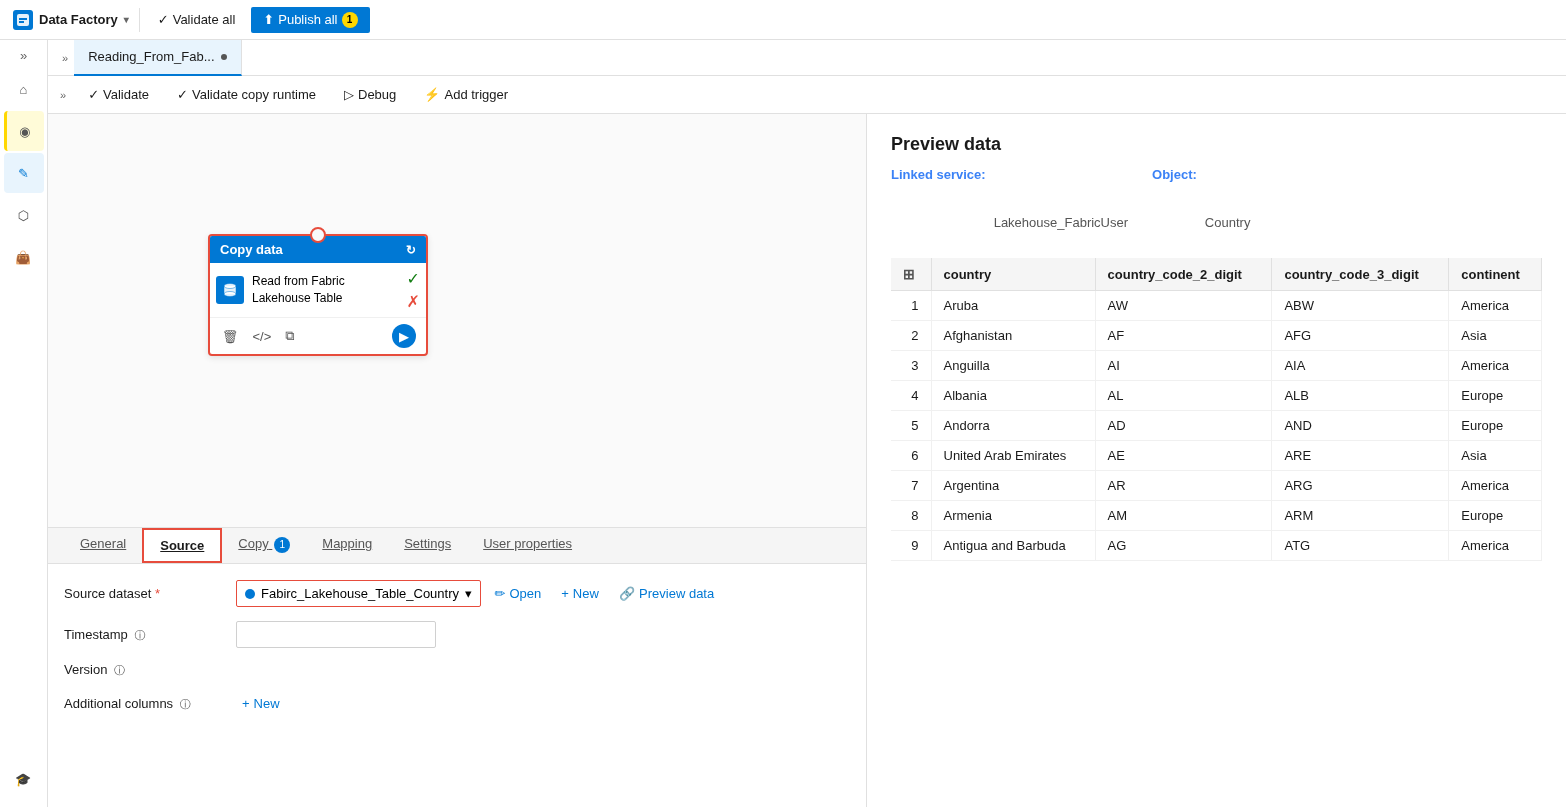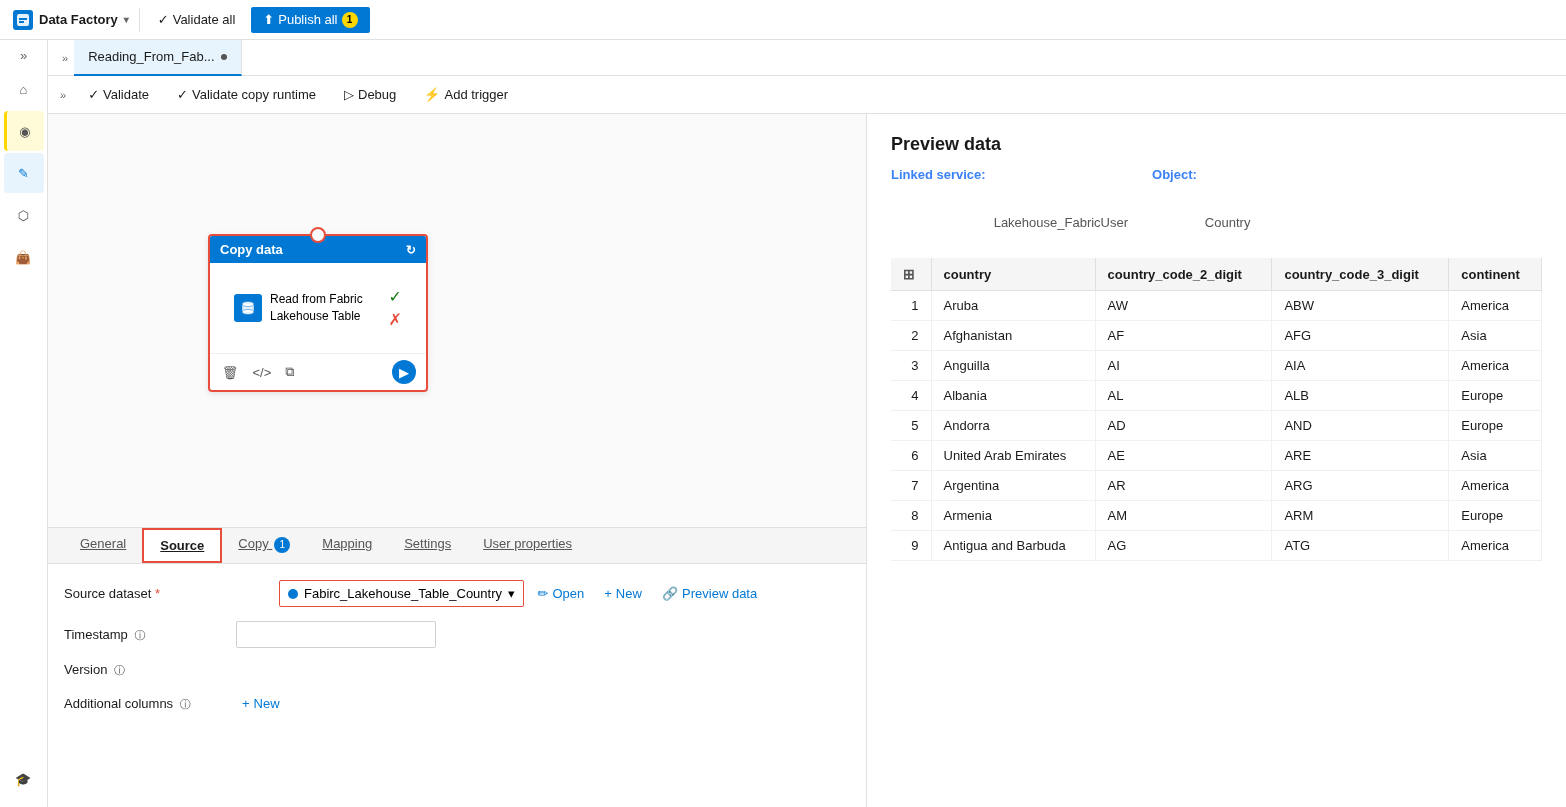--- a/index.html
+++ b/index.html
@@ -131,21 +131,21 @@
       padding: 6px 10px; font-weight: 600; font-size: 13px;
       display: flex; align-items: center; justify-content: space-between;
       border-radius: 2px 2px 0 0;
     }
     .node-header-actions { display: flex; gap: 4px; }
     .node-status-dot {
       width: 16px; height: 16px; border-radius: 50%;
       background: #f8f9fa; border: 2px solid #e74c3c;
       position: absolute; top: -9px; left: 50%; transform: translateX(-50%);
     }
-    .node-body { padding: 24px; display: flex; align-items: center; gap: 8px; }
+    .node-body { padding: 6px; display: flex; align-items: center; gap: 8px; }
     .node-icon {
       width: 28px; height: 28px;
       background: #0078d4; border-radius: 3px;
       display: flex; align-items: center; justify-content: center;
     }
     .node-actions {
       padding: 6px 10px;
       display: flex; align-items: center; gap: 10px;
       border-top: 1px solid #f0f0f0;
     }
@@ -200,21 +200,21 @@
       width: 160px; color: #1a1a1a; font-size: 13px; flex-shrink: 0;
     }
     .form-label .required { color: #e74c3c; }
     .form-control {
       display: flex; align-items: center; gap: 8px;
     }
     .dataset-select {
       display: flex; align-items: center; gap: 6px;
       border: 1px solid #e74c3c; border-radius: 2px;
       padding: 5px 8px; background: #fff; cursor: pointer;
-      min-width: 200px; justify-content: space-between; margin-left: 43px;
+      min-width: 200px; justify-content: space-between;
     }
     .dataset-select-inner { display: flex; align-items: center; gap: 6px; }
     .dataset-dot { width: 10px; height: 10px; background: #0078d4; border-radius: 50%; }
     .input-field {
       border: 1px solid #d0d0d0; border-radius: 2px;
       padding: 5px 8px; background: #fff; width: 200px;
       font-size: 13px; color: #555;
     }
     .form-action-btn {
       display: flex; align-items: center; gap: 4px;

